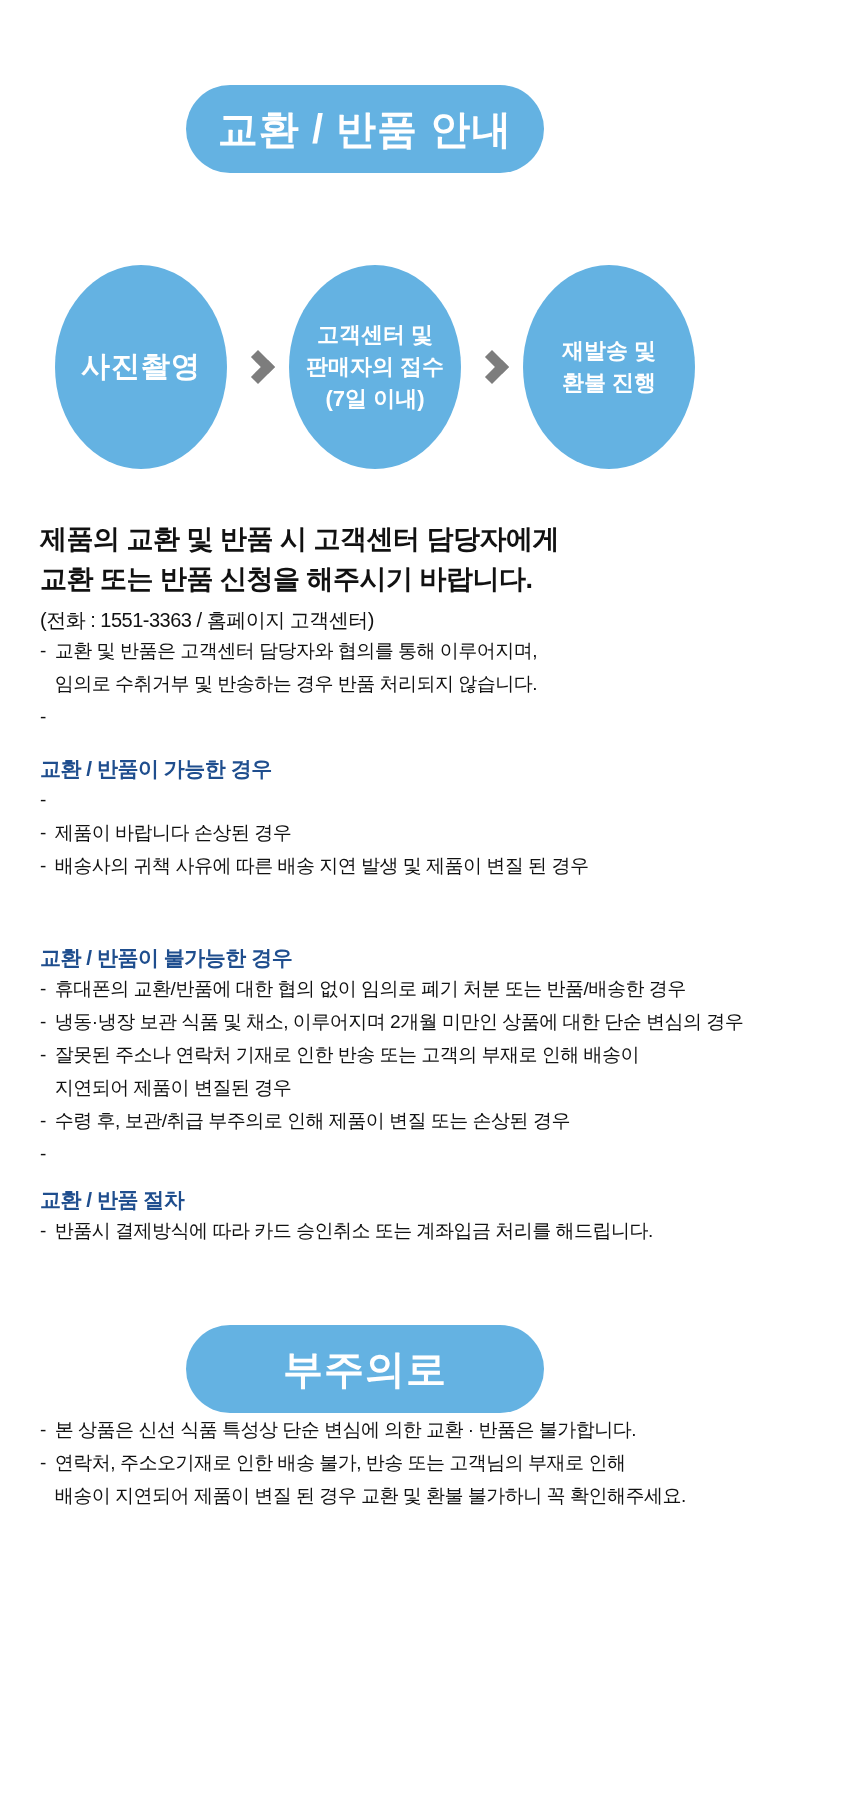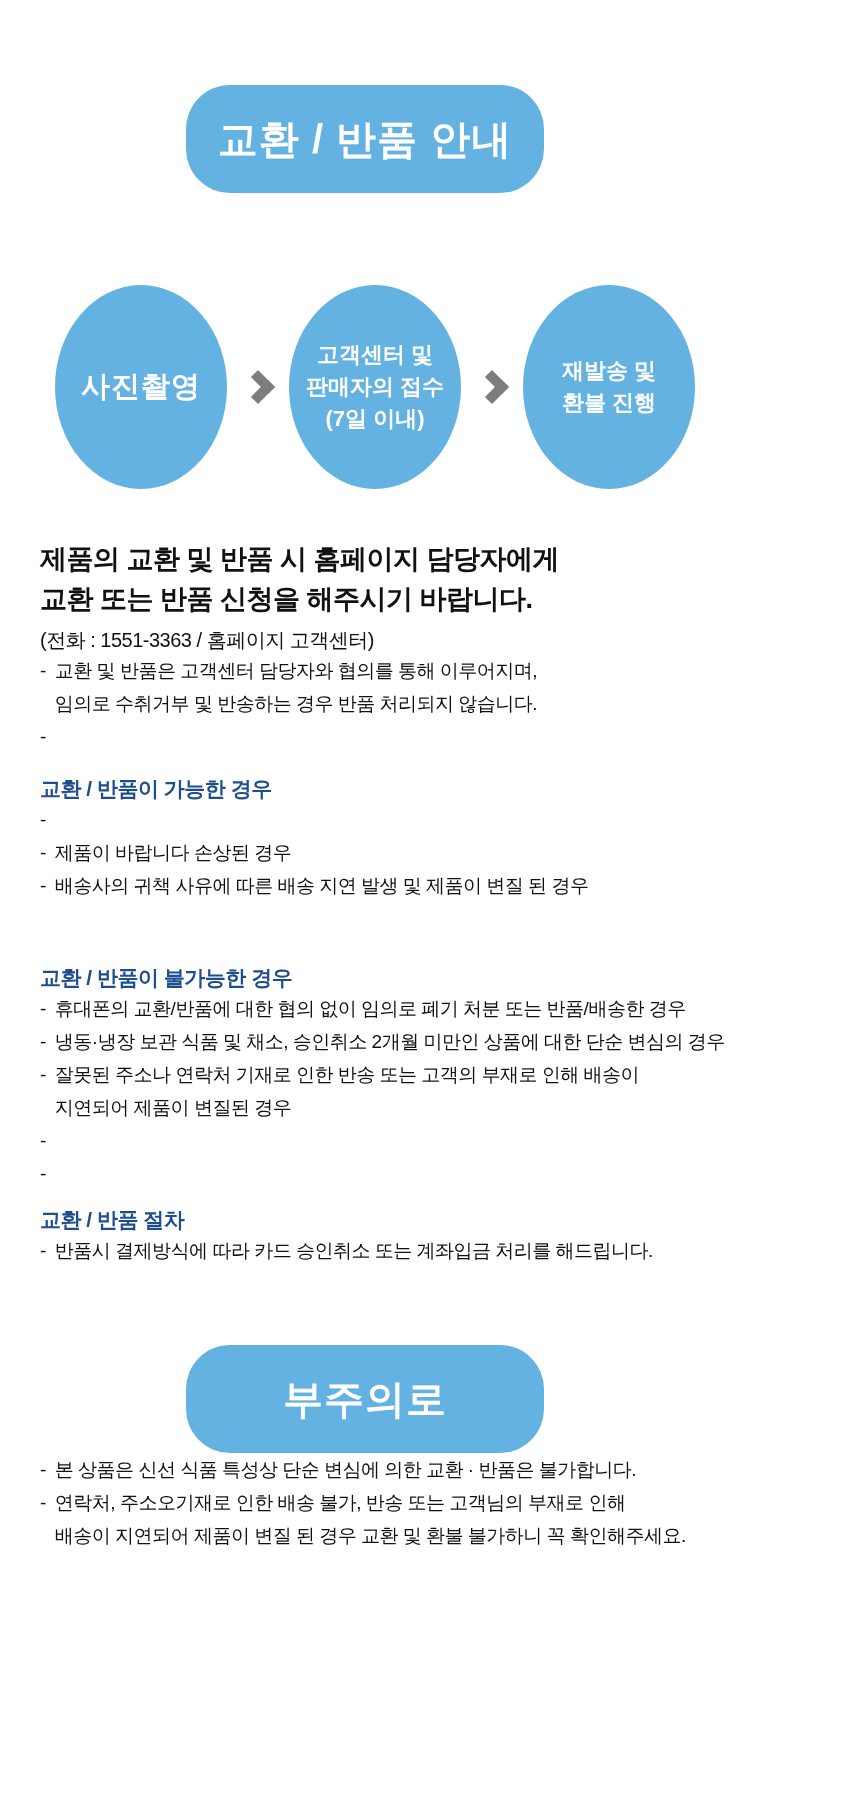--- a/index.html
+++ b/index.html
@@ -16,21 +16,21 @@
     color: var(--text-black);
   }
   body {
     width: 860px; height: 1799px;
     overflow: hidden;
     position: relative;
   }
 
   
   .pill-badge {
-    width: 358px; height: 108px;
+    width: 358px; height: 88px;
     border-radius: 44px;
     background: var(--badge-blue);
     display: flex; align-items: center; justify-content: center;
     color: #ffffff;
     font-size: 40px; font-weight: bold;
     letter-spacing: 1px;
   }
   .title-badge { margin: 85px 0 0 186px; }
   .caution-badge { margin: 78px 0 0 186px; }
 
@@ -121,21 +121,21 @@
 (7일 이내)</span>
   </div>
   <div class="chevron"></div>
   <div class="process-step small-label">
     <span>재발송 및
 환불 진행</span>
   </div>
 </div>
 
 <div class="intro">
-  <div class="intro-headline">제품의 교환 및 반품 시 홈페이지 담당자에게
+  <div class="intro-headline">제품의 교환 및 반품 시 고객센터 담당자에게
 교환 또는 반품 신청을 해주시기 바랍니다.</div>
   <div class="intro-contact">(전화 : 1551-3363 / 홈페이지 고객센터)</div>
 </div>
 
 <ul class="bullets intro-bullets">
   <li>
     <span class="bullet-marker">-</span>
     <span class="bullet-text">교환 및 반품은 고객센터 담당자와 협의를 통해 이루어지며,
 임의로 수취거부 및 반송하는 경우 반품 처리되지 않습니다.</span>
   </li>
@@ -160,29 +160,30 @@
 </ul>
 
 <h2 class="section-heading s2">교환 / 반품이 불가능한 경우</h2>
 <ul class="bullets section2-bullets">
   <li>
     <span class="bullet-marker">-</span>
     <span class="bullet-text">휴대폰의 교환/반품에 대한 협의 없이 임의로 폐기 처분 또는 반품/배송한 경우</span>
   </li>
   <li>
     <span class="bullet-marker">-</span>
-    <span class="bullet-text">냉동·냉장 보관 식품 및 채소, 승인취소 2개월 미만인 상품에 대한 단순 변심의 경우</span>
+    <span class="bullet-text">냉동·냉장 보관 식품 및 채소, 이루어지며 2개월 미만인 상품에 대한 단순 변심의 경우</span>
   </li>
   <li>
     <span class="bullet-marker">-</span>
     <span class="bullet-text">잘못된 주소나 연락처 기재로 인한 반송 또는 고객의 부재로 인해 배송이
 지연되어 제품이 변질된 경우</span>
   </li>
   <li>
     <span class="bullet-marker">-</span>
+    <span class="bullet-text">수령 후, 보관/취급 부주의로 인해 제품이 변질 또는 손상된 경우</span>
   </li>
   <li>
     <span class="bullet-marker">-</span>
   </li>
 </ul>
 
 <h2 class="section-heading s3">교환 / 반품 절차</h2>
 <ul class="bullets section3-bullets">
   <li>
     <span class="bullet-marker">-</span>

